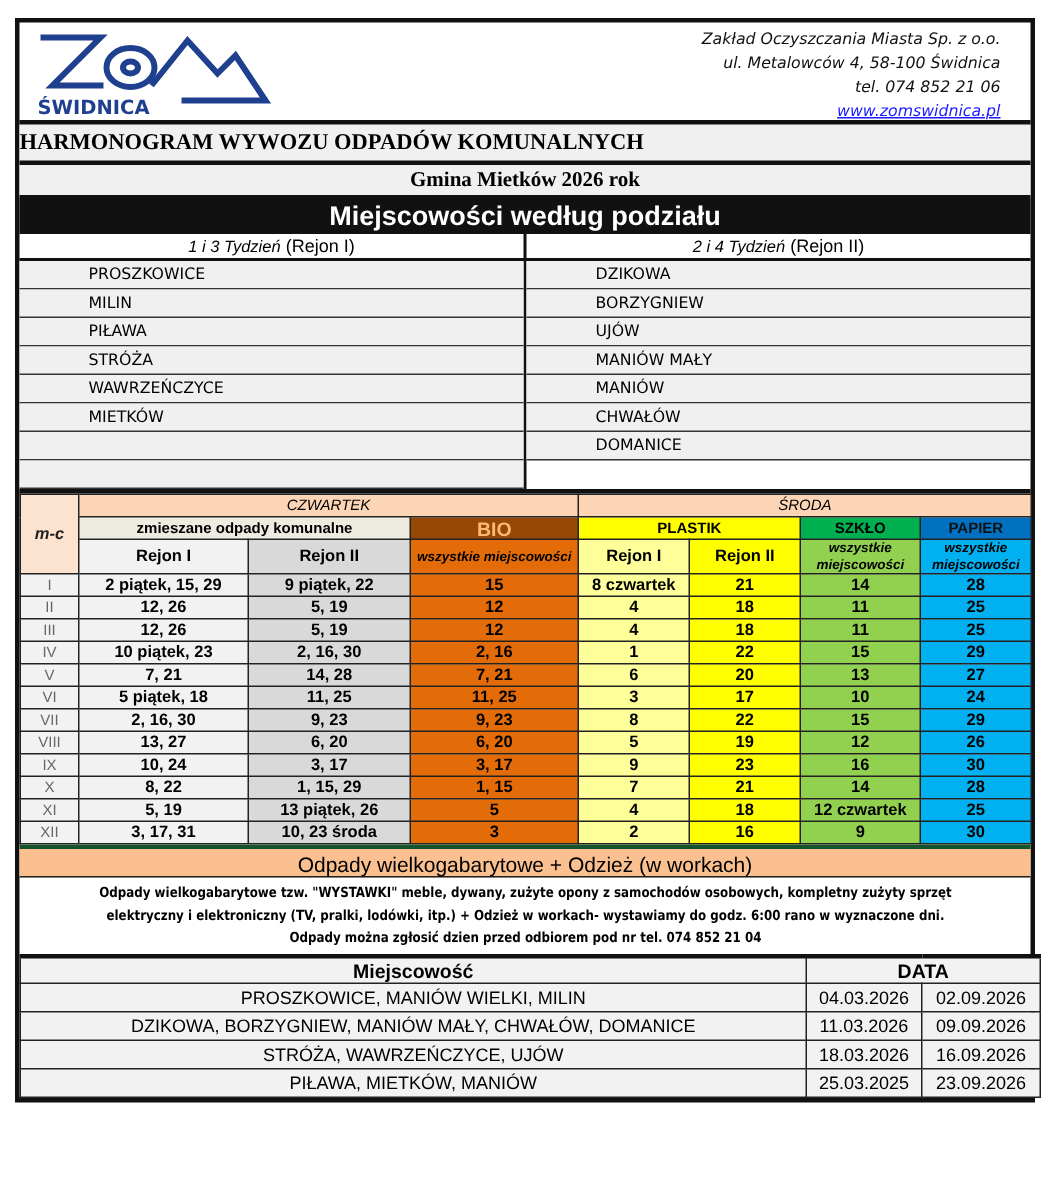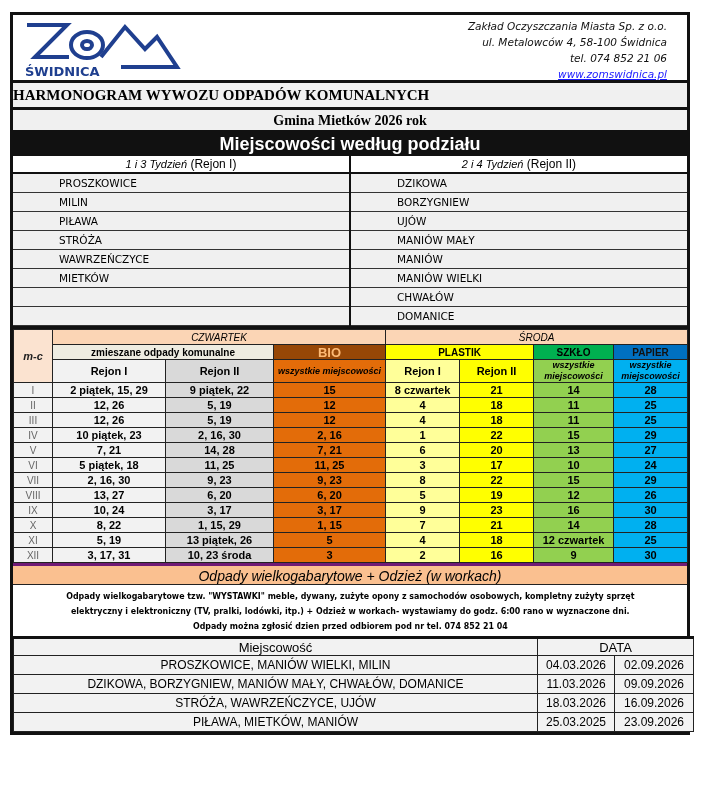--- a/index.html
+++ b/index.html
@@ -38,25 +38,25 @@
   .r2 { background: #d9d9d9; }
   .bio { background: #e36c09; }
   .pl1 { background: #ffff99; }
   .pl2 { background: #ffff00; }
   .sz { background: #92d050; }
   .pa { background: #00b0f0; }
   .allh { font-style: italic; font-size: 9px !important; line-height: 11px !important; }
   .mon { background: #f2f2f2; font-weight: normal !important; color: #666; font-size: 10px !important; }
   .subh td { height: 36px; }
 
-  .bulky-title { height: 22px; background: #fac090; border-top: 3px solid #701a75; border-bottom: 1px solid #222; text-align: center; font-style: italic; font-size: 14px; line-height: 21px; }
+  .bulky-title { height: 22px; background: #fac090; border-top: 3px solid #14532d; border-bottom: 1px solid #222; text-align: center; font-size: 14px; line-height: 21px; }
   .bulky-note { padding: 3px 4px; text-align: center; font-family: "DejaVu Sans", sans-serif; font-size: 9.3px; line-height: 15px; font-weight: bold; transform: scaleX(0.85); transform-origin: center; width: 117.6%; margin-left: -8.8%; }
   table.dates { width: 100%; border-collapse: collapse; table-layout: fixed; border-top: 3px solid #111; }
   table.dates td { border: 1.5px solid #222; background: #f2f2f2; text-align: center; height: 19px; font-size: 12px; font-weight: normal; }
-  table.dates .hdr td { font-weight: normal; font-size: 13px; height: 18px; }
+  table.dates .hdr td { font-weight: bold; font-size: 13px; height: 18px; }
 </style>
 </head>
 <body>
 
 <div class="page">
 
   <div class="header">
     <svg class="logo" viewBox="0 0 160 60">
       <g fill="none" stroke="#1f3f8f" stroke-width="4">
         <path d="M6 6 H46 L14 38 H48"></path>
@@ -99,21 +99,20 @@
         <div class="town">MIETKÓW</div>
         <div class="town"></div>
         <div class="town"></div>
       </div>
     <div class="half" id="towns-1">
         <div class="town">DZIKOWA</div>
         <div class="town">BORZYGNIEW</div>
         <div class="town">UJÓW</div>
         <div class="town">MANIÓW MAŁY</div>
         <div class="town">MANIÓW</div>
-        <div class="town">MANIÓW WIELKI</div>
         <div class="town">CHWAŁÓW</div>
         <div class="town">DOMANICE</div>
       </div>
   </div>
 
   <table class="sched">
     <colgroup>
       <col style="width:39px">
         <col style="width:113px">
         <col style="width:108px">

